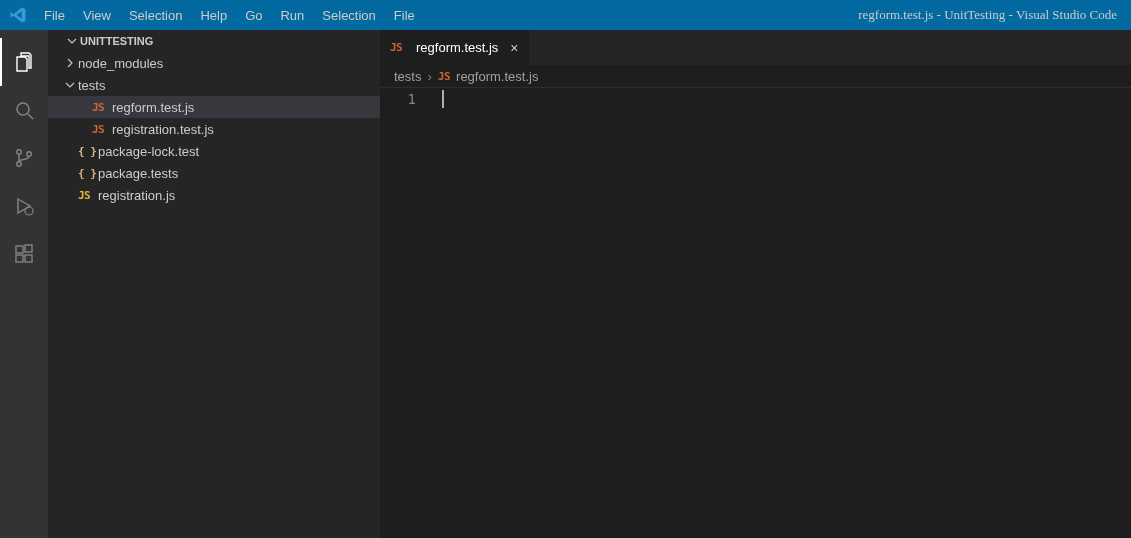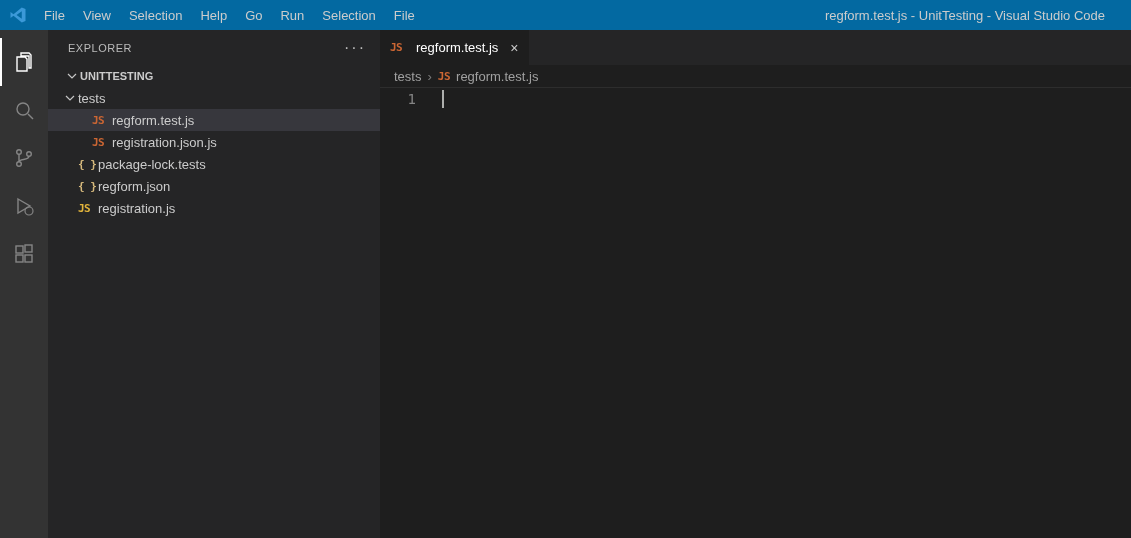--- a/index.html
+++ b/index.html
@@ -31,22 +31,23 @@
     align-items: center;
     justify-content: center;
   }
   .titlebar .menus { display: flex; }
   .titlebar .menu-item {
     padding: 6px 9px;
     cursor: default;
   }
   .titlebar .title-text {
     margin-left: auto;
-    margin-right: 26px;
-    color: #cccccc;
+    margin-right: 14px;
+    color: #cccccc;
+    font-family: Liberation Serif, serif;
   }
   
   .main {
     flex: 1;
     display: flex;
     min-height: 0;
   }
   
   .activitybar {
     width: 48px;
@@ -266,60 +267,64 @@
       <svg width="24" height="24" viewBox="0 0 24 24">
         <rect x="4" y="4" width="7" height="7" fill="none" stroke="currentColor" stroke-width="1.4"></rect>
         <rect x="4" y="13" width="7" height="7" fill="none" stroke="currentColor" stroke-width="1.4"></rect>
         <rect x="13" y="13" width="7" height="7" fill="none" stroke="currentColor" stroke-width="1.4"></rect>
         <rect x="13" y="3" width="7" height="7" fill="none" stroke="currentColor" stroke-width="1.4"></rect>
       </svg>
     </div>
   </div>
 
   <div class="sidebar">
-    <div class="sidebar-header">
-      <span>EXPLORER</span>
-      <span class="dots">···</span>
-    </div>
     <div class="section-header">
       <span class="chevron">
         <svg width="12" height="12" viewBox="0 0 12 12">
             <path d="M2 4l4 4 4-4" fill="none" stroke="currentColor" stroke-width="1.2"></path>
           </svg>
       </span>
       <span>UNITTESTING</span>
     </div>
     <div class="tree">
       <div class="tree-row indent-0">
         <span class="chevron">
           <svg width="12" height="12" viewBox="0 0 12 12">
+              <path d="M4 2l4 4-4 4" fill="none" stroke="currentColor" stroke-width="1.2"></path>
+            </svg>
+        </span>
+        <span class="tree-label">node_modules</span>
+      </div>
+      <div class="tree-row indent-0">
+        <span class="chevron">
+          <svg width="12" height="12" viewBox="0 0 12 12">
               <path d="M2 4l4 4 4-4" fill="none" stroke="currentColor" stroke-width="1.2"></path>
             </svg>
         </span>
         <span class="tree-label">tests</span>
       </div>
       <div class="tree-row indent-1 selected">
         <span class="spacer16"></span>
         <span class="ficon js-red">JS</span>
         <span class="tree-label">regform.test.js</span>
       </div>
       <div class="tree-row indent-1">
         <span class="spacer16"></span>
         <span class="ficon js-red">JS</span>
-        <span class="tree-label">registration.json.js</span>
+        <span class="tree-label">registration.test.js</span>
       </div>
       <div class="tree-row indent-0">
         <span class="spacer16"></span>
         <span class="ficon json">{ }</span>
-        <span class="tree-label">package-lock.tests</span>
+        <span class="tree-label">package-lock.test</span>
       </div>
       <div class="tree-row indent-0">
         <span class="spacer16"></span>
         <span class="ficon json">{ }</span>
-        <span class="tree-label">regform.json</span>
+        <span class="tree-label">package.tests</span>
       </div>
       <div class="tree-row indent-0">
         <span class="spacer16"></span>
         <span class="ficon js">JS</span>
         <span class="tree-label">registration.js</span>
       </div>
     </div>
   </div>
 
   <div class="editor">

